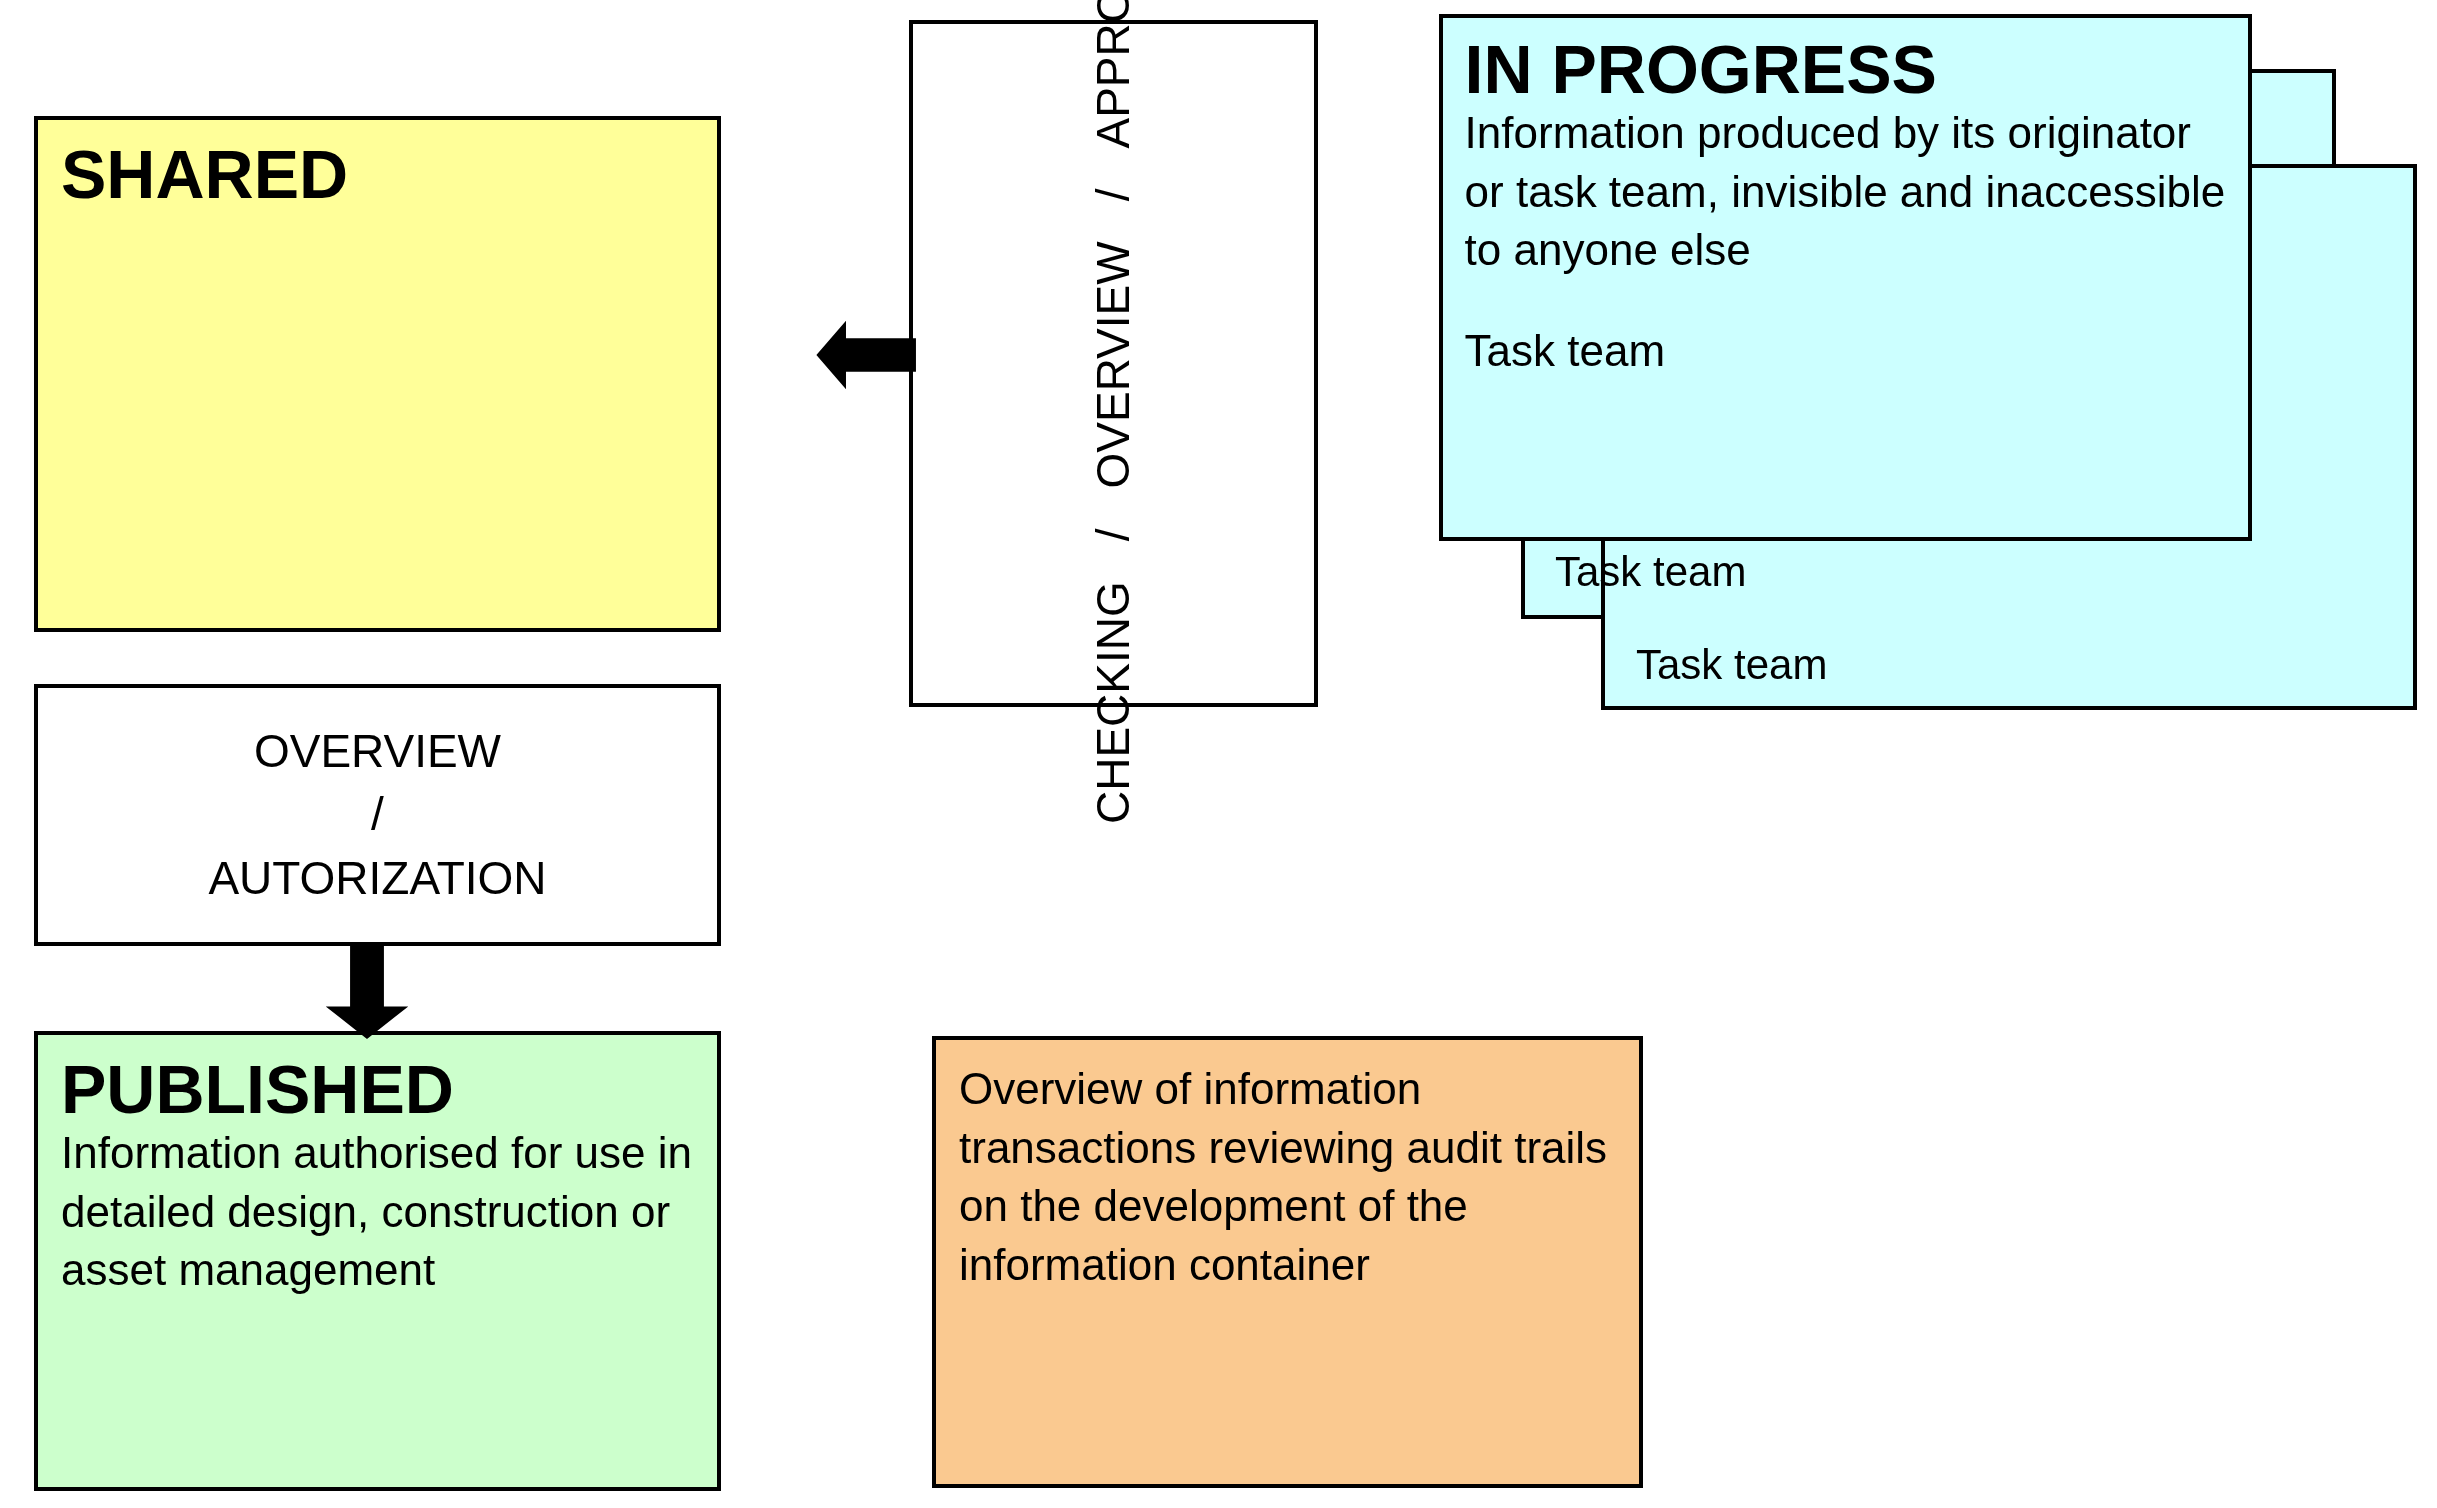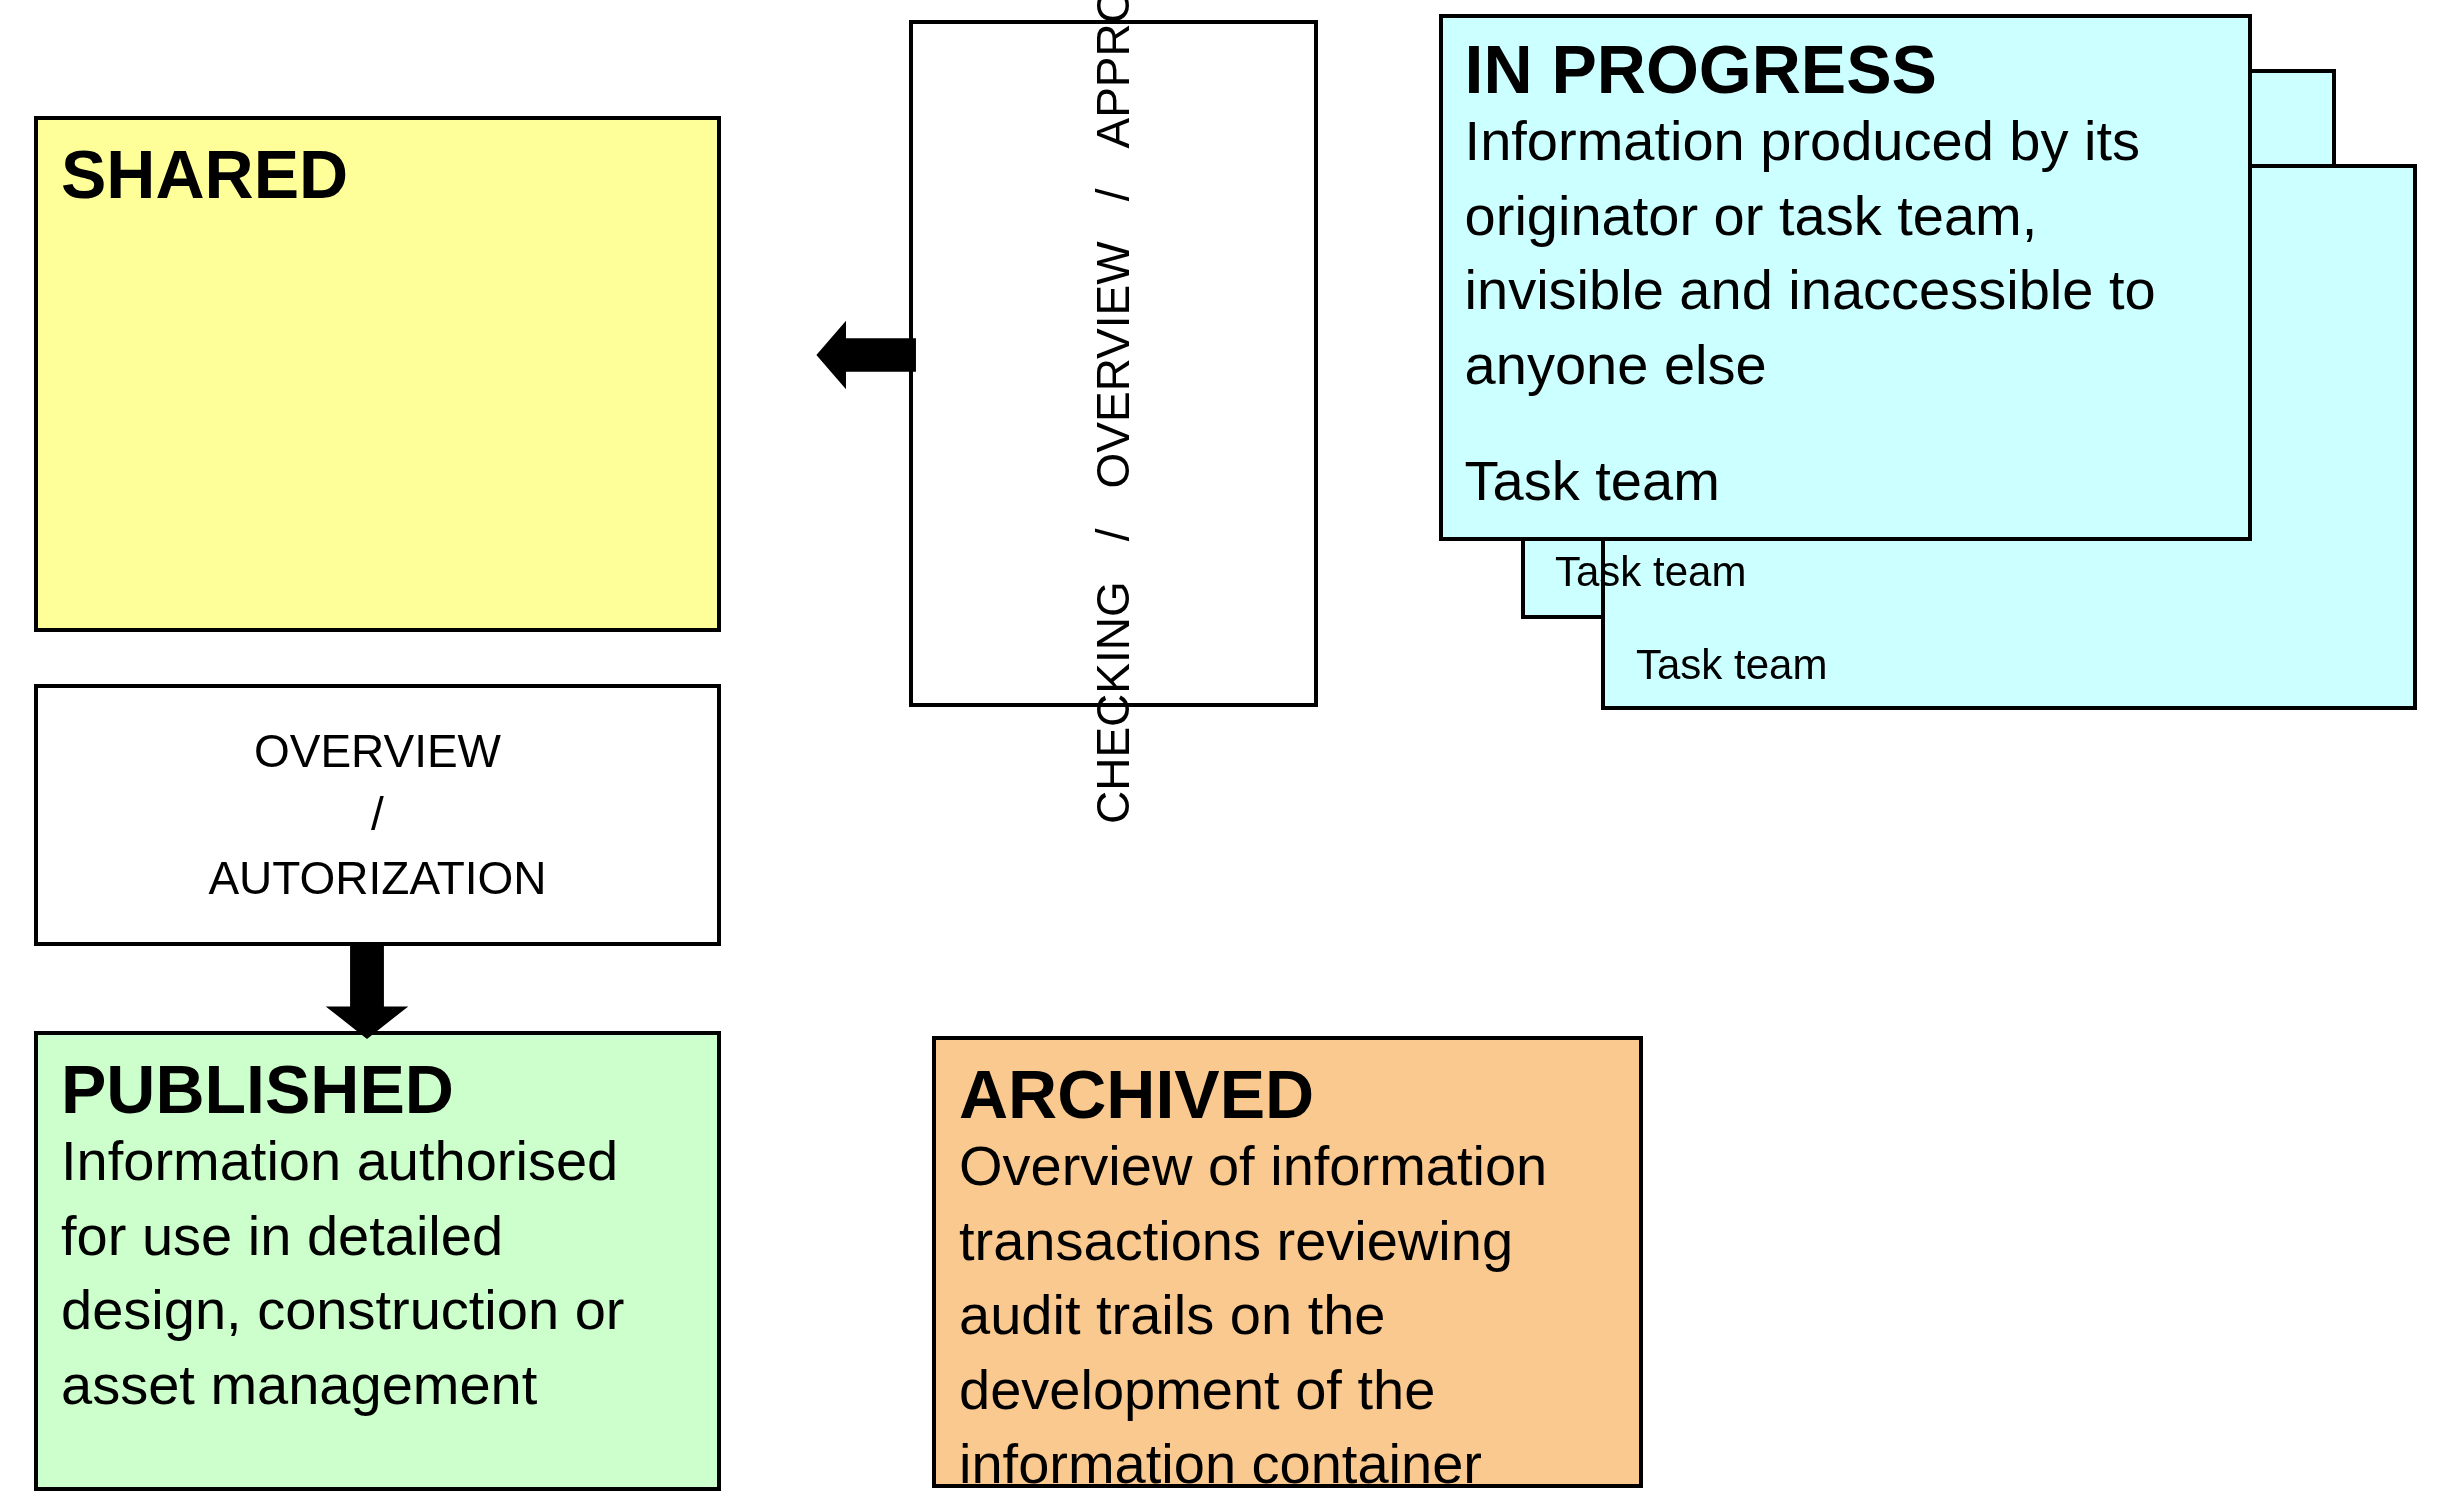--- a/index.html
+++ b/index.html
@@ -29,21 +29,21 @@
 
   .box-title {
     font-size: 68px;
     line-height: 1.02;
     font-weight: bold;
     letter-spacing: 0px;
     white-space: nowrap;
   }
 
   .box-body {
-    font-size: 56px;
+    font-size: 44px;
     line-height: 1.33;
     font-weight: normal;
   }
 
   
   #shared-box {
     left: 34px;
     top: 96px;
     width: 687px;
     height: 516px;
@@ -207,21 +207,20 @@
 
   <div class="card" id="card-front">
     <div class="box-title tight">IN PROGRESS</div>
     <div class="box-body tight">Information produced by its originator or task team, invisible and inaccessible to anyone else</div>
     <div class="box-body tight" style="margin-top:42px;">Task team</div>
   </div>
 
   <div class="card-label" id="label-back">Task team</div>
 
   <div class="box" id="archived-box">
-    <div class="box-title tight">ARCHIVED</div>
     <div class="box-body tight">Overview of information transactions reviewing audit trails on the development of the information container</div>
   </div>
 
   <svg id="arrow-left" viewBox="0 0 150 110">
     <polygon points="150,30 46,30 46,4 2,55 46,106 46,80 150,80" fill="#000000"></polygon>
   </svg>
 
   <svg id="arrow-down" viewBox="0 0 130 140">
     <polygon points="40,0 90,0 90,92 126,92 65,140 4,92 40,92" fill="#000000"></polygon>
   </svg>

